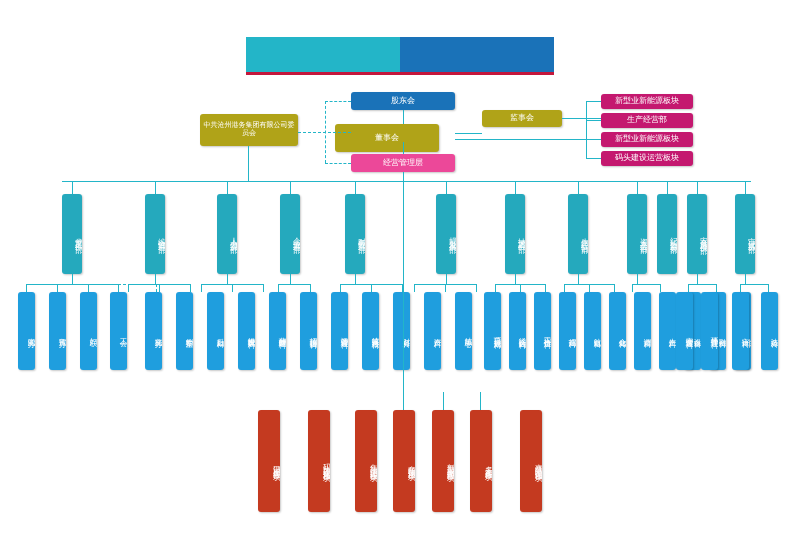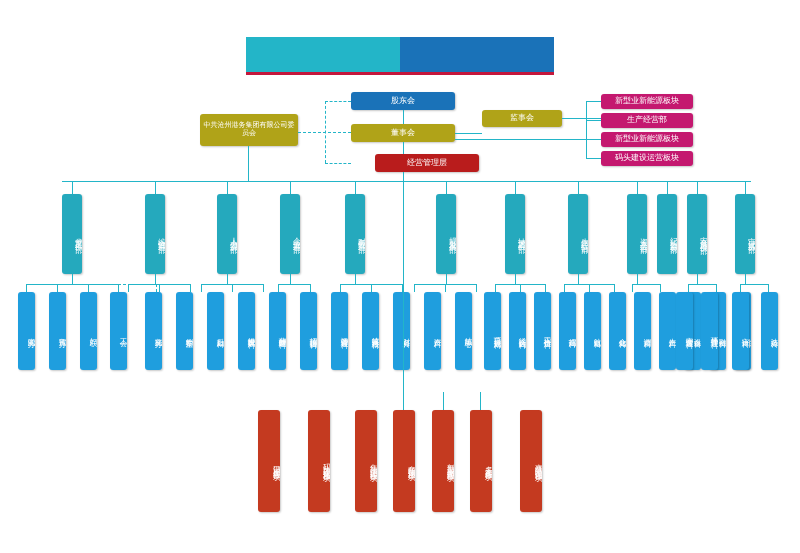--- a/index.html
+++ b/index.html
@@ -71,21 +71,21 @@
     color: #ffffff;
     border-radius: 3px;
     box-shadow: 1px 1px 2px rgba(0,0,0,0.22);
     text-align: center;
     line-height: 1.12;
   }
   .box-h { font-size: 8px; }
 
   .olive   { background: #b0a318; }
   .blue    { background: #1a72b8; }
-  .teal    { background: #b91c1c; margin-left: 24px; }
+  .teal    { background: #ec4899; }
   .magenta { background: #c4186f; }
   .dept    { background: #25a9bd; }
   .sub     { background: #1f9ede; }
   .sector  { background: #c43a20; }
 
   
   .vbox {
     position: absolute;
     box-sizing: border-box;
     color: #ffffff;
@@ -135,21 +135,21 @@
   <div class="banner">
     <div class="banner-left"></div>
     <div class="banner-right"></div>
     <div class="banner-rule"></div>
   </div>
 
   <div class="box blue box-h" style="left:351px; top:92px; width:104px; height:18px;">
     <span>股东会</span>
   </div>
 
-  <div class="box olive box-h" style="left:351px; top:124px; width:104px; height:18px;">
+  <div class="box olive box-h" style="left:335px; top:124px; width:104px; height:28px;">
     <span>董事会</span>
   </div>
 
   <div class="box teal box-h" style="left:351px; top:154px; width:104px; height:18px;">
     <span>经营管理层</span>
   </div>
 
   <div class="box olive box-h" style="left:482px; top:110px; width:80px; height:17px;">
     <span>监事会</span>
   </div>

